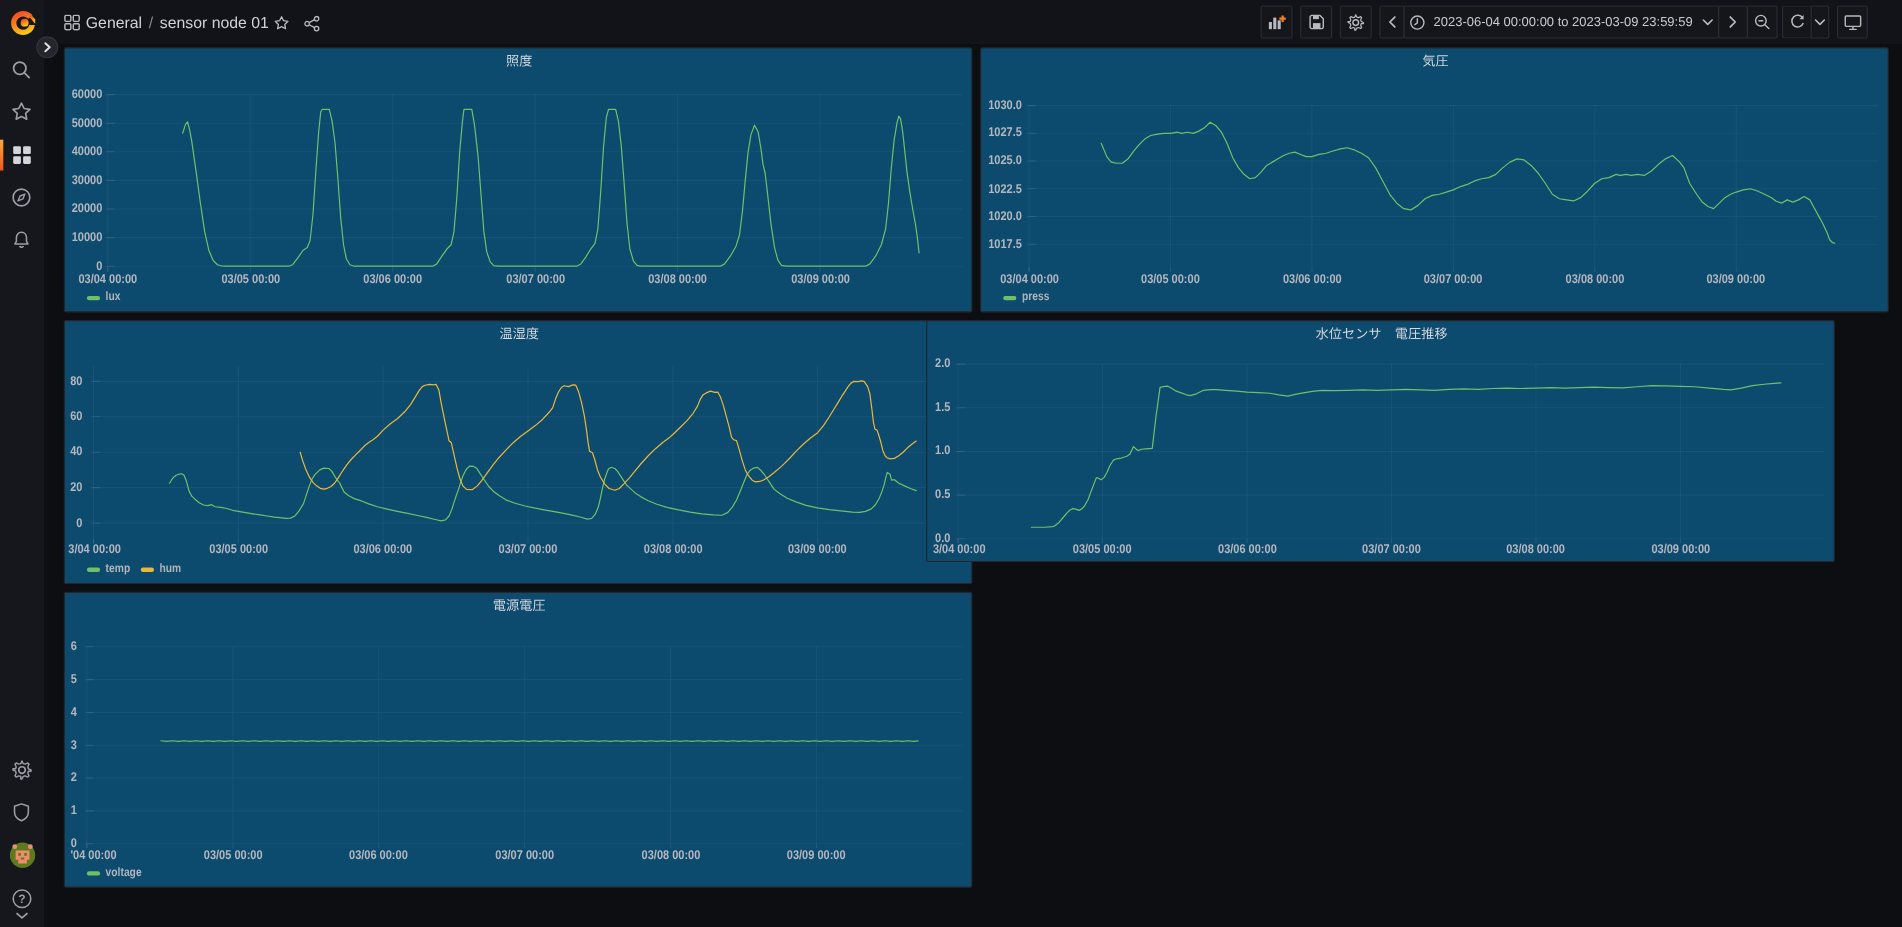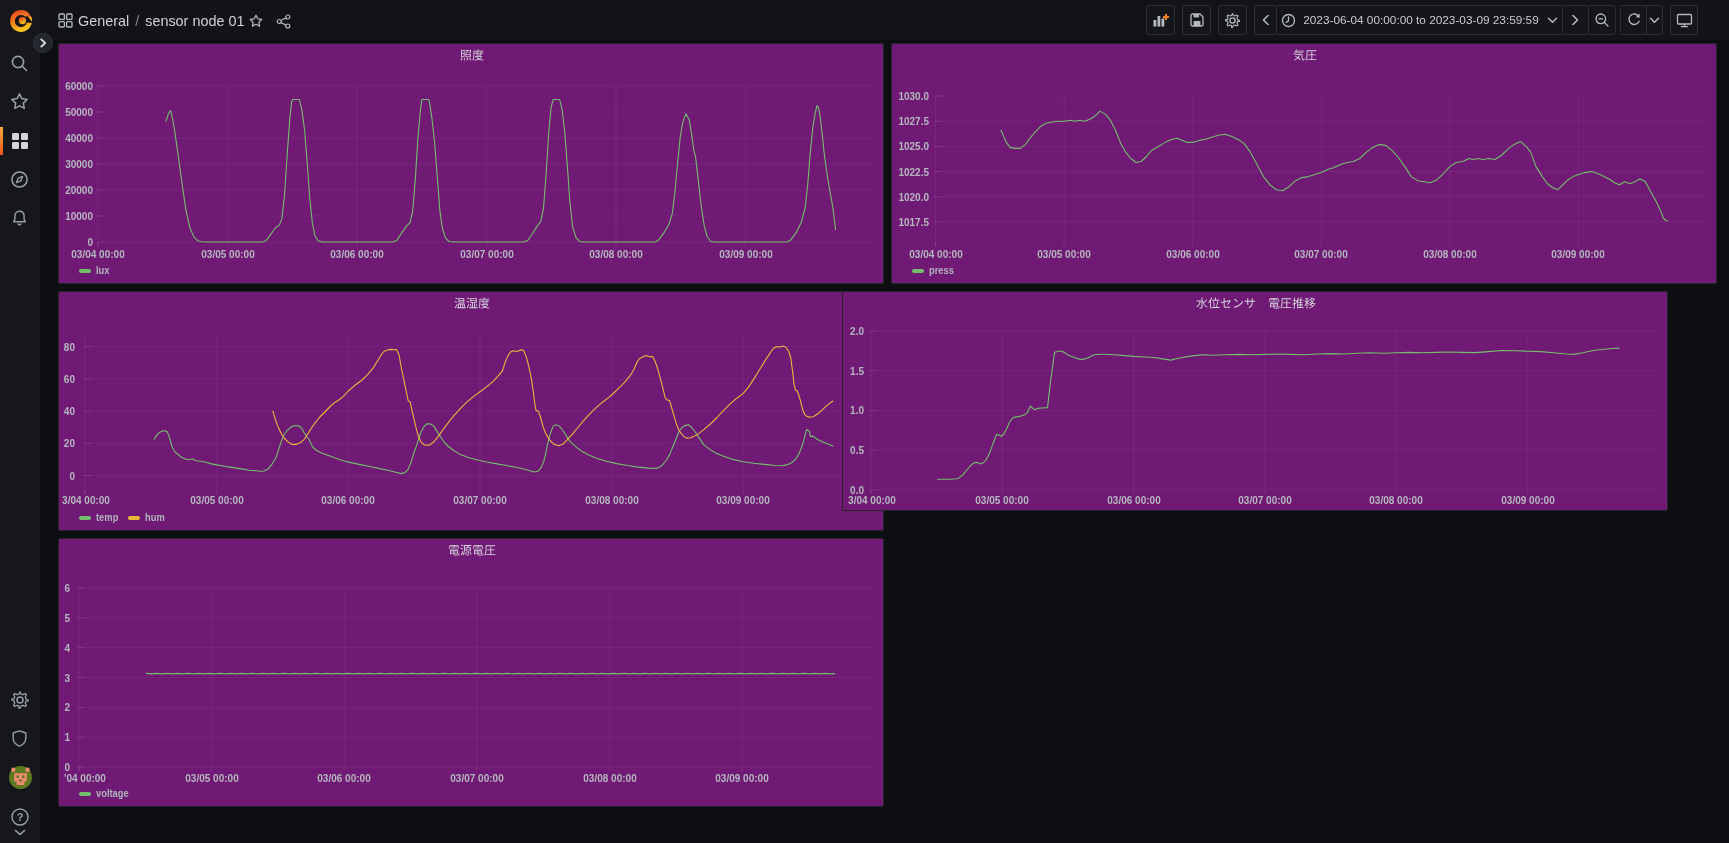--- a/index.html
+++ b/index.html
@@ -1,15 +1,15 @@
 <!DOCTYPE html>
 <html><head><meta charset="utf-8"><style>
 * { margin:0; padding:0; box-sizing:border-box; }
 html,body { width:1729px; height:843px; overflow:hidden; background:#0d0e11; font-family:"Liberation Sans",sans-serif; }
-.panel { position:absolute; background:#701a75; border:1px solid #25262b; border-radius:2px; overflow:hidden;text-decoration:underline; }
+.panel { position:absolute; background:#0c4a6e; border:1px solid #25262b; border-radius:2px; overflow:hidden;text-decoration:underline; }
 .yt { position:absolute; width:60px; text-align:right; font-size:11.5px; font-weight:bold; color:#b4b7be; transform:scaleX(0.87); transform-origin:100% 50%; }
 .xt { position:absolute; width:80px; text-align:center; font-size:11.5px; font-weight:bold; color:#b4b7be; transform:scaleX(0.87); transform-origin:50% 50%; }
 .ldash { position:absolute; width:12px; height:4px; border-radius:2px; }
 .ltxt { position:absolute; font-size:11px; font-weight:bold; color:#b0b4bb; transform:scaleX(0.85); transform-origin:0 50%; white-space:nowrap; }
 .sbtn { position:absolute; display:flex; align-items:center; justify-content:center; }
 .tbtn { position:absolute; top:5px; height:30px; border:1px solid #2a2d34; border-radius:2px; display:flex; align-items:center; justify-content:center; background:#141619; }
 </style></head>
 <body>
 <div style="position:absolute;left:0;top:0;width:40px;height:843px;background:#16171d"></div>
 <div style="position:absolute;left:40px;top:0;width:1689px;height:40px;background:#121318"></div>

